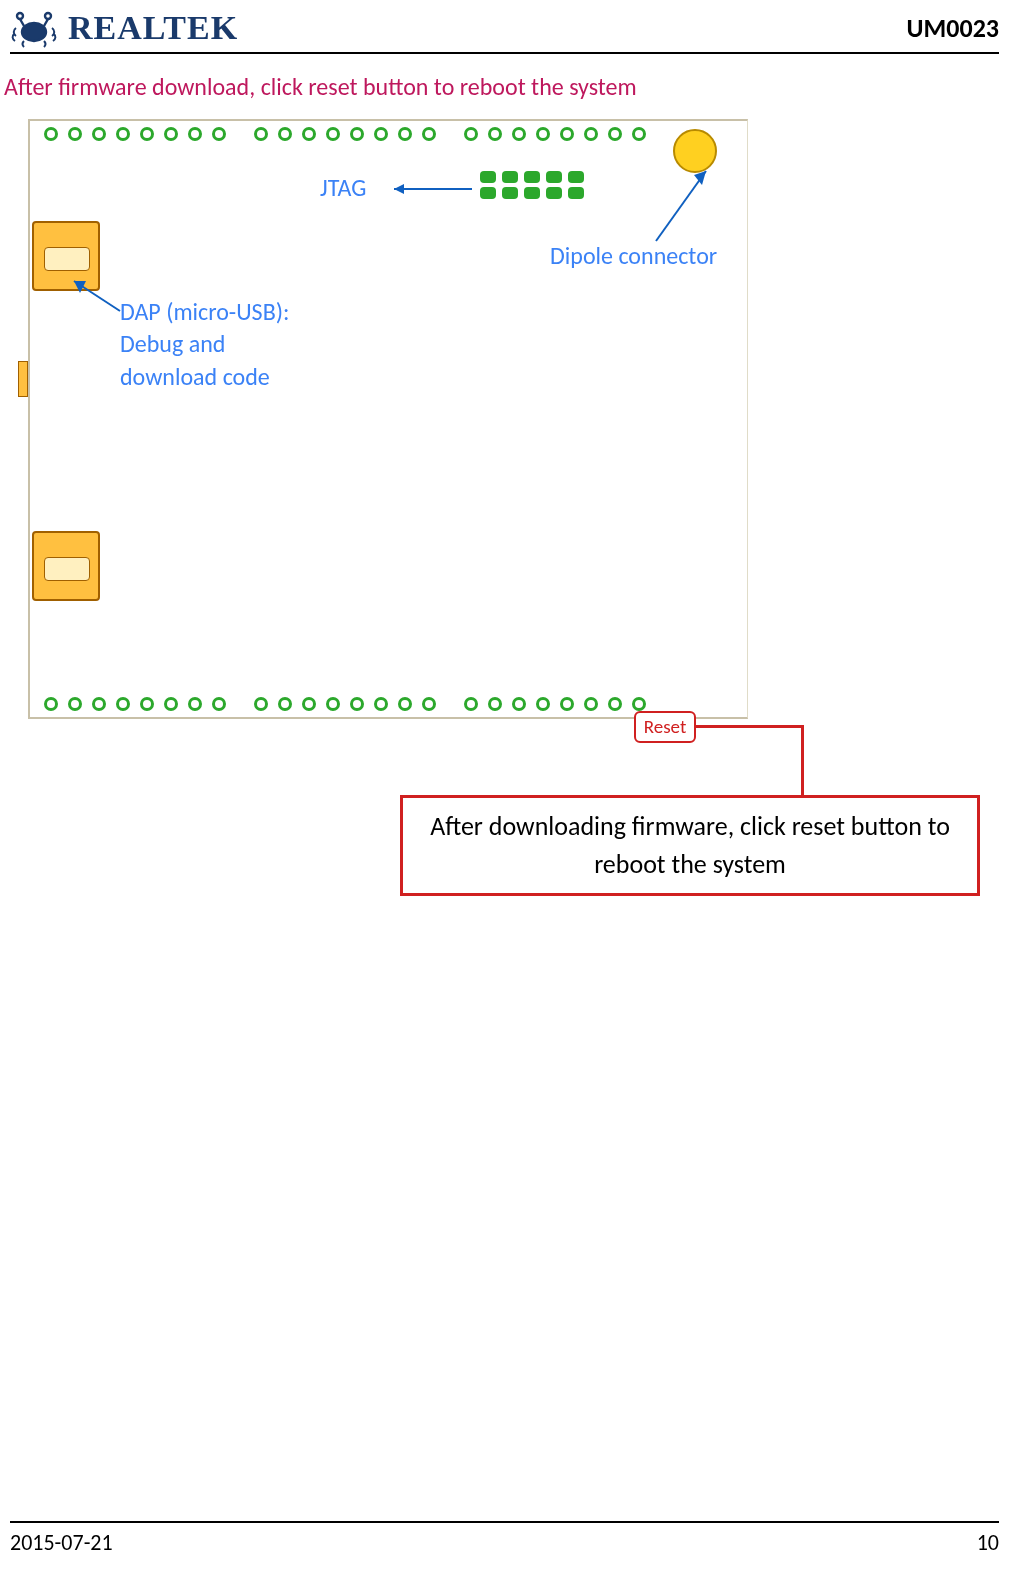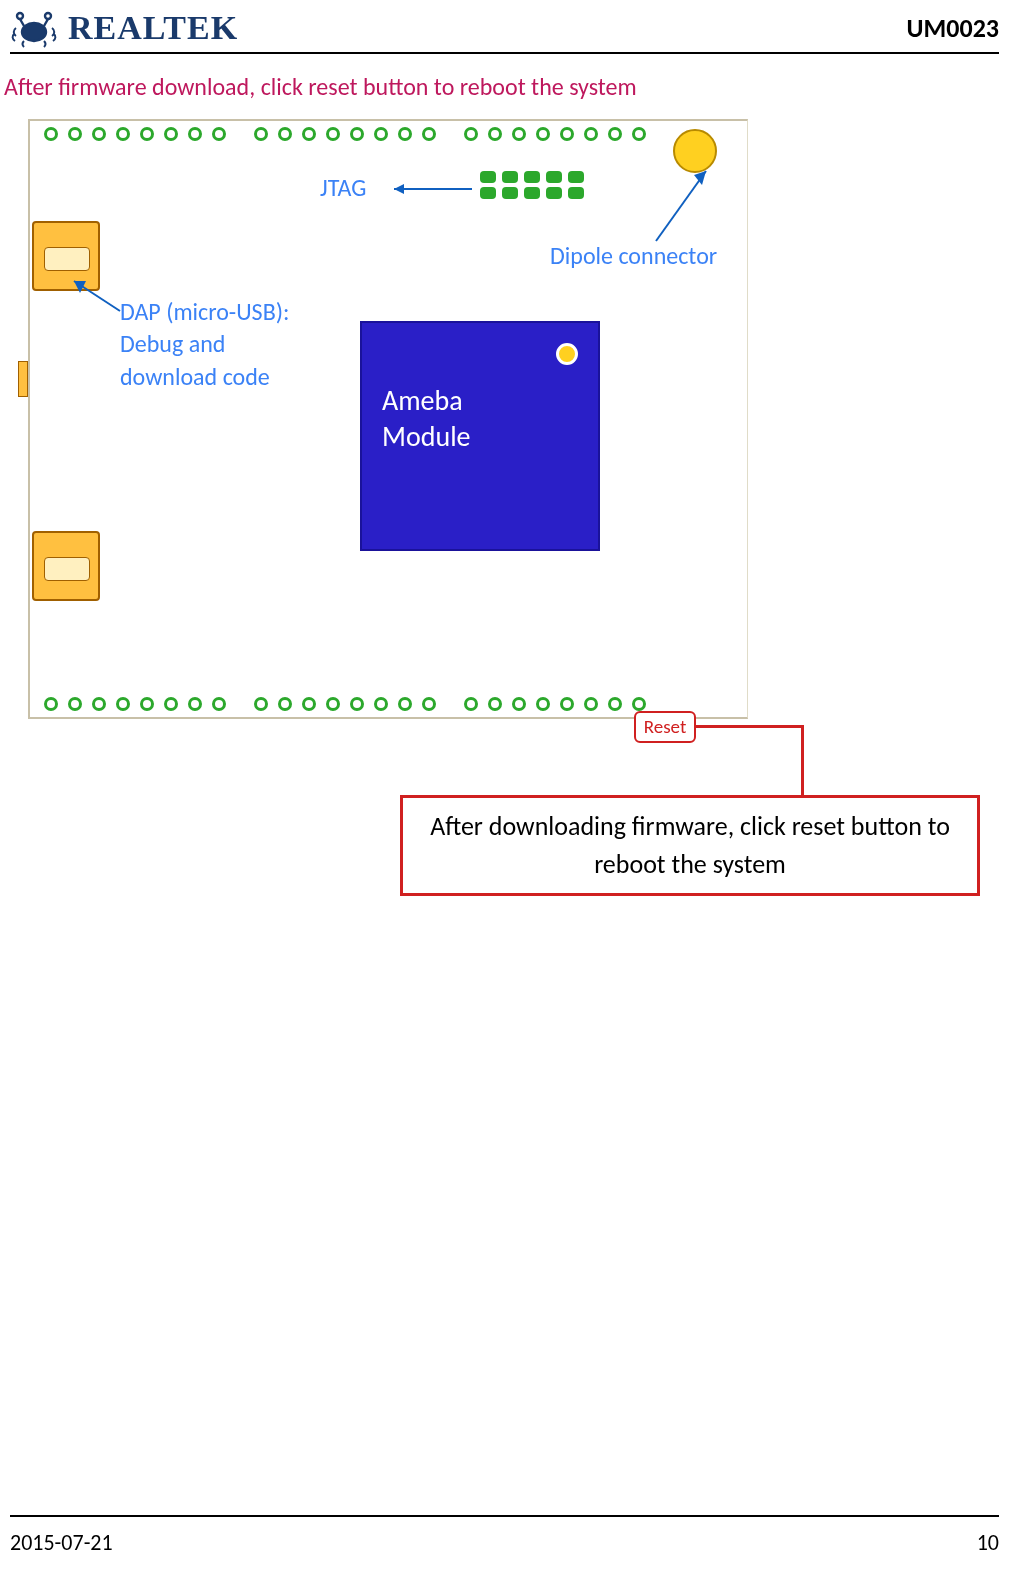--- a/index.html
+++ b/index.html
@@ -196,21 +196,21 @@
     }
     
     .footer {
       position: absolute;
       bottom: 16px;
       left: 10px; right: 10px;
       border-top: 2px solid #000;
       display: flex;
       justify-content: space-between;
       font-size: 22px;
-      padding-top: 12px;
+      padding-top: 6px;
       gap: 12px;
     }
   </style>
 </head>
 <body>
 
 <div class="header">
   <div class="logo-wrap">
     <svg class="crab-icon" viewBox="0 0 48 40">
       <g fill="none" stroke="#1a3a6b" stroke-width="2.4">
@@ -314,25 +314,20 @@
           <span class="jtag-pin"></span>
         </div>
     </div>
 
     <div class="dipole"></div>
 
     <div class="usb top-usb"></div>
     <div class="usb bot-usb"></div>
     <div class="side-tab"></div>
 
-    <div class="module">
-      <span class="dot"></span>
-      <span style="white-space:pre-line">Ameba
-Module</span>
-    </div>
 
     <span class="lbl jtag">
       <span>JTAG</span>
     </span>
     <svg class="arrow-svg" style="left:352px;top:56px" width="96" height="24">
       <line x1="90" y1="12" x2="12" y2="12" stroke="#1060c0" stroke-width="2"></line>
       <polygon points="12,12 22,7 22,17" fill="#1060c0"></polygon>
     </svg>
 
     <span class="lbl dipole-lbl">Dipole connector</span>

